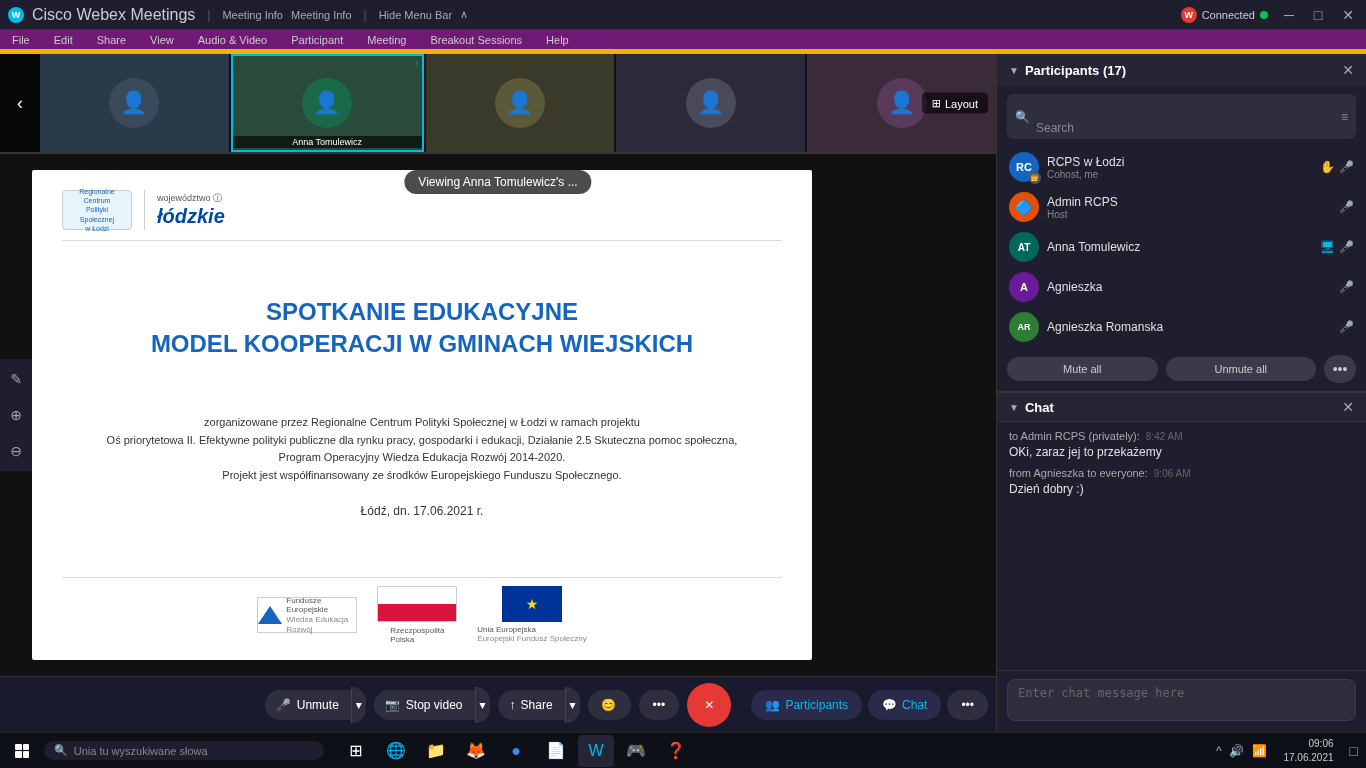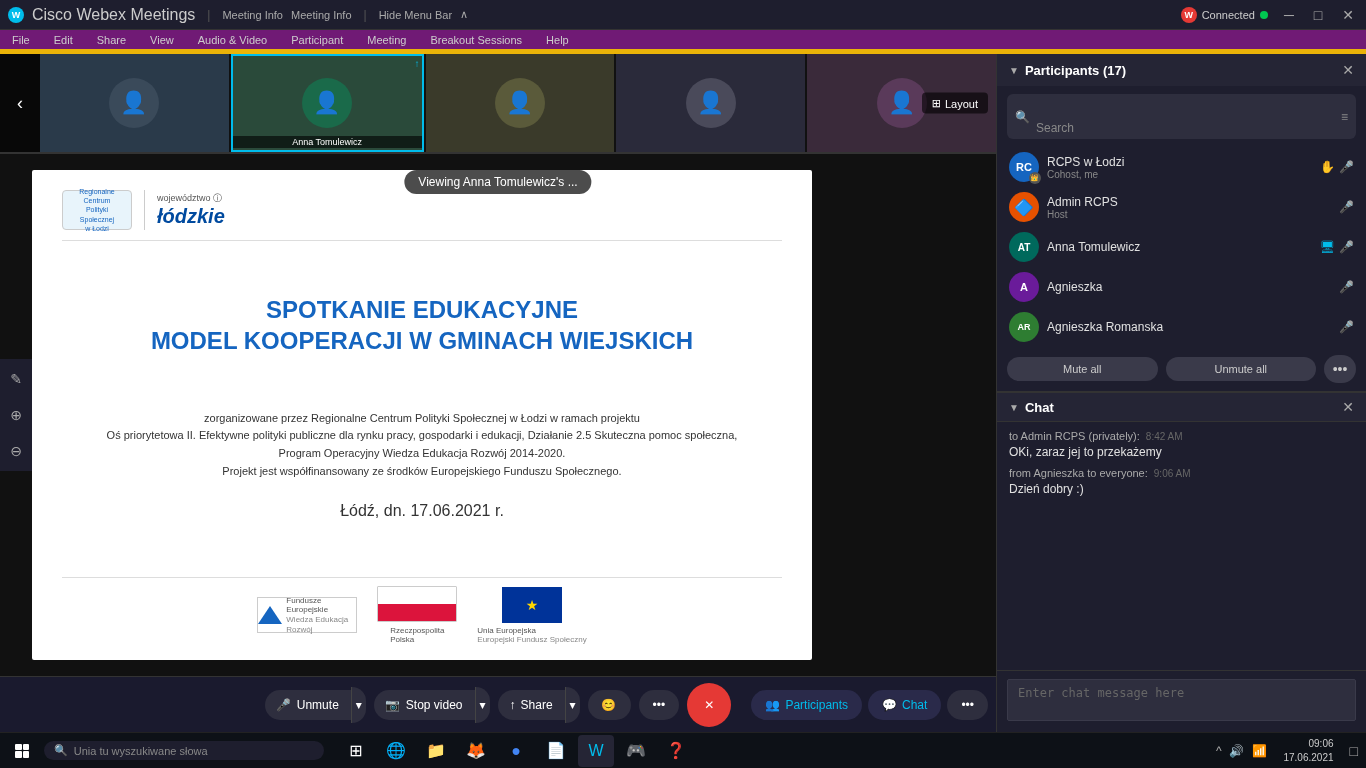--- a/index.html
+++ b/index.html
@@ -305,21 +305,21 @@
       font-size: 11px;
       color: #333;
       line-height: 1.6;
       padding: 0 20px;
     }
     .slide-body-bold {
       font-weight: bold;
       font-style: italic;
     }
     .slide-date {
-      font-size: 16px;
+      font-size: 12px;
       color: #333;
       margin-top: 18px;
     }
     .slide-footer {
       display: flex;
       align-items: center;
       justify-content: center;
       gap: 20px;
       width: 100%;
       padding-top: 8px;
@@ -567,21 +567,21 @@
       font-size: 11px;
       padding: 2px 6px;
       border-radius: 4px;
       cursor: pointer;
       outline: none;
     }
     .chat-input {
       width: 100%;
       background: #2e2e3e;
       border: 1px solid #3a3a4a;
-      border-radius: 2px;
+      border-radius: 8px;
       color: #d946ef;
       font-size: 12px;
       padding: 6px 10px;
       outline: none;
       resize: none;
     }
     .chat-input::placeholder { color: #666; }
     .toolbar-btn {
       display: flex;
       align-items: center;

